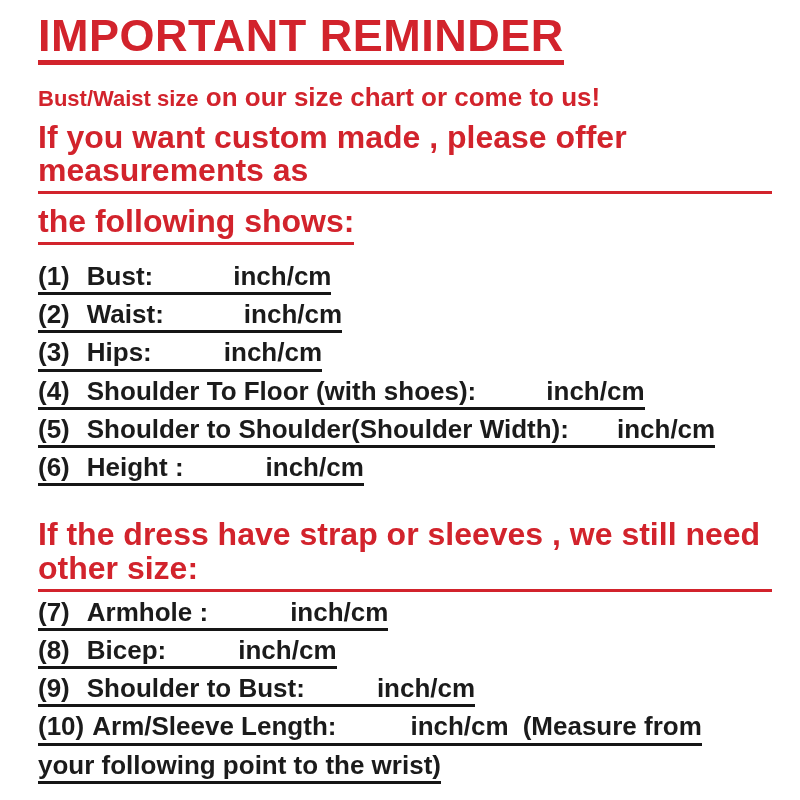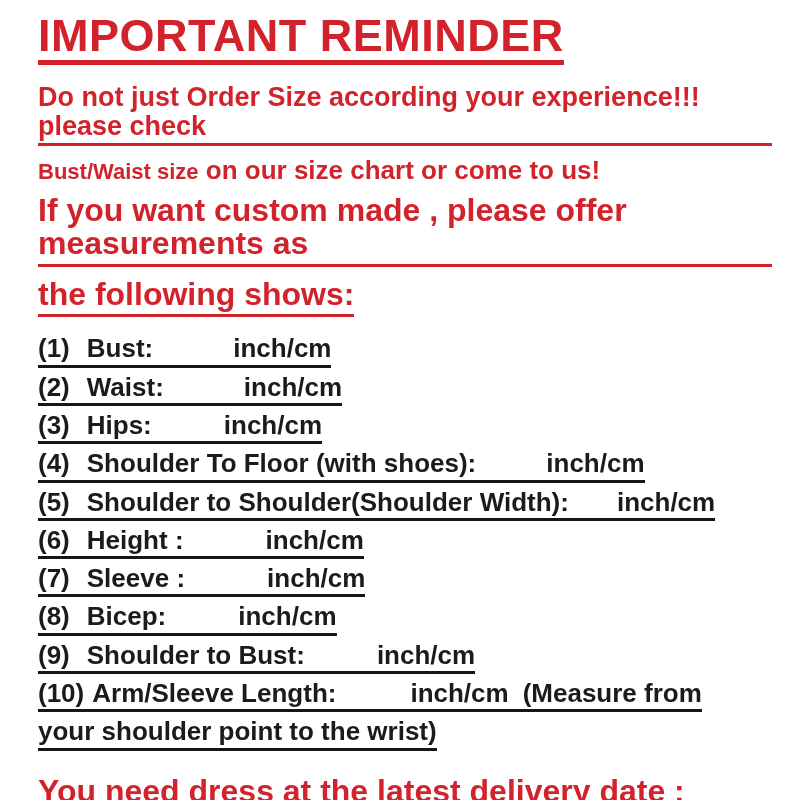--- a/index.html
+++ b/index.html
@@ -60,23 +60,20 @@
 </style>
 </head>
 <body>
 
 <div class="page">
 
   <div class="title-wrap">
     <span class="u-red red title">IMPORTANT REMINDER</span>
   </div>
 
-  <div class="warning-wrap">
-    <span class="u-red red warning">Do not just Order Size according your experience!!! please check</span>
-  </div>
 
   <div class="sizechart-wrap red">
     <span class="sizechart-small">Bust/Waist size</span><span class="sizechart-rest"> on our size chart or come to us!</span>
   </div>
 
   <div class="custom1-wrap">
     <span class="u-red red redline">If you want custom made , please offer measurements as</span>
   </div>
 
   <div class="custom2-wrap">
@@ -116,26 +113,29 @@
     </div>
 
     <div class="mrow-wrap">
       <span class="u-blk mrow">
         <span class="num">(6)</span><span class="numgap"></span><span>Height :</span><span class="gap" style="width:82px"></span><span>inch/cm</span>
       </span>
     </div>
 
   </div>
 
+  <div class="strap-wrap">
+    <span class="u-red red redline">If the dress have strap or sleeves , we still need other size:</span>
+  </div>
 
   <div class="mlist" style="margin-top:0">
 
     <div class="mrow-wrap">
       <span class="u-blk mrow">
-        <span class="num">(7)</span><span class="numgap"></span><span>Sleeve :</span><span class="gap" style="width:82px"></span><span>inch/cm</span>
+        <span class="num">(7)</span><span class="numgap"></span><span>Armhole :</span><span class="gap" style="width:82px"></span><span>inch/cm</span>
       </span>
     </div>
 
     <div class="mrow-wrap">
       <span class="u-blk mrow">
         <span class="num">(8)</span><span class="numgap"></span><span>Bicep:</span><span class="gap" style="width:72px"></span><span>inch/cm</span>
       </span>
     </div>
 
     <div class="mrow-wrap">
@@ -144,21 +144,21 @@
       </span>
     </div>
 
     <div class="mrow-wrap">
       <span class="u-blk mrow">
         <span class="num">(10)</span><span class="numgap-sm"></span><span>Arm/Sleeve Length:</span><span class="gap" style="width:74px"></span><span>inch/cm</span><span class="suffix">(Measure from</span>
       </span>
     </div>
 
     <div class="mrow-wrap cont-wrap">
-      <span class="u-blk mrow">your shoulder point to the wrist)</span>
+      <span class="u-blk mrow">your following point to the wrist)</span>
     </div>
 
   </div>
 
   <div class="footer">
 
     <div class="delivery-wrap">
       <span class="u-red red redline">You need dress at the latest delivery date :</span>
     </div>
 

